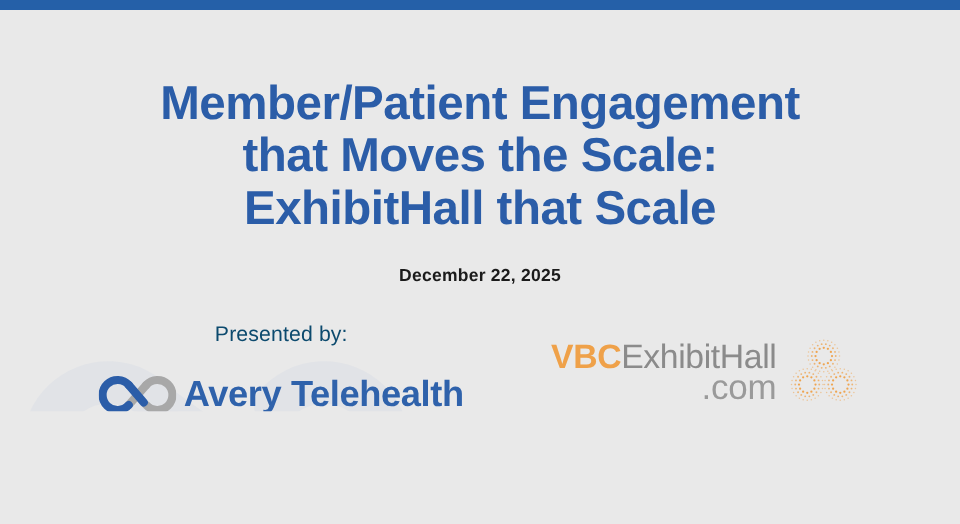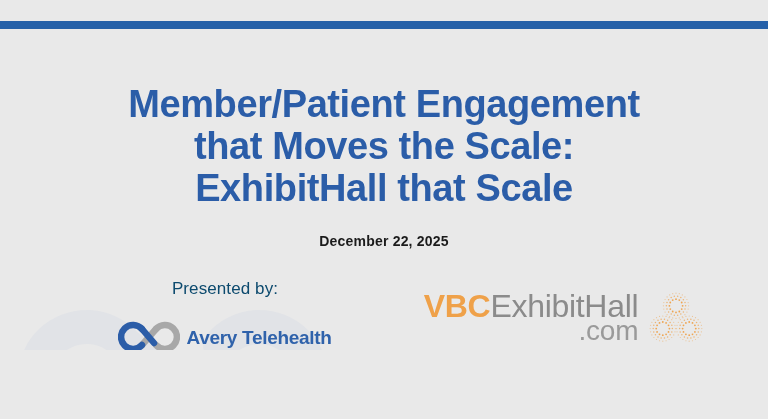--- a/index.html
+++ b/index.html
@@ -12,21 +12,20 @@
     overflow: hidden;
     background: #e9e9e9;
     font-family: "Liberation Sans", sans-serif;
   }
   .slide {
     position: relative;
     width: 768px;
     height: 329px;
     background: #e9e9e9;
     overflow: hidden;
-    margin-top: 21px;
   }
 
   
   .top-bar {
     position: absolute;
     top: 0; left: 0;
     width: 768px;
     height: 8px;
     background: #2560a8;
   }
@@ -88,38 +87,38 @@
   
   .avery-lockup {
     margin-top: 18px;
     display: flex;
     align-items: center;
     justify-content: center;
     gap: 6px;
   }
   .avery-mark { width: 62px; height: 40px; flex: 0 0 auto; }
   .avery-word {
-    font-size: 19px;
+    font-size: 29px;
     color: #2f62ab;
     font-weight: bold;
     letter-spacing: -0.3px;
     line-height: 1;
   }
 
   
   .vbc-lockup {
     margin-top: 14px;
     display: flex;
     align-items: flex-start;
     justify-content: center;
     gap: 8px;
   }
   .vbc-text { text-align: right; }
   .vbc-line1 {
-    font-size: 32px;
+    font-size: 27px;
     line-height: 27px;
     font-weight: normal;
     white-space: nowrap;
   }
   .vbc-bold { color: #efa149; font-weight: bold; letter-spacing: -0.3px; }
   .vbc-rest { color: #8b8b8b; letter-spacing: -0.3px; }
   .vbc-line2 {
     font-size: 28px;
     line-height: 22px;
     color: #9a9a9a;

